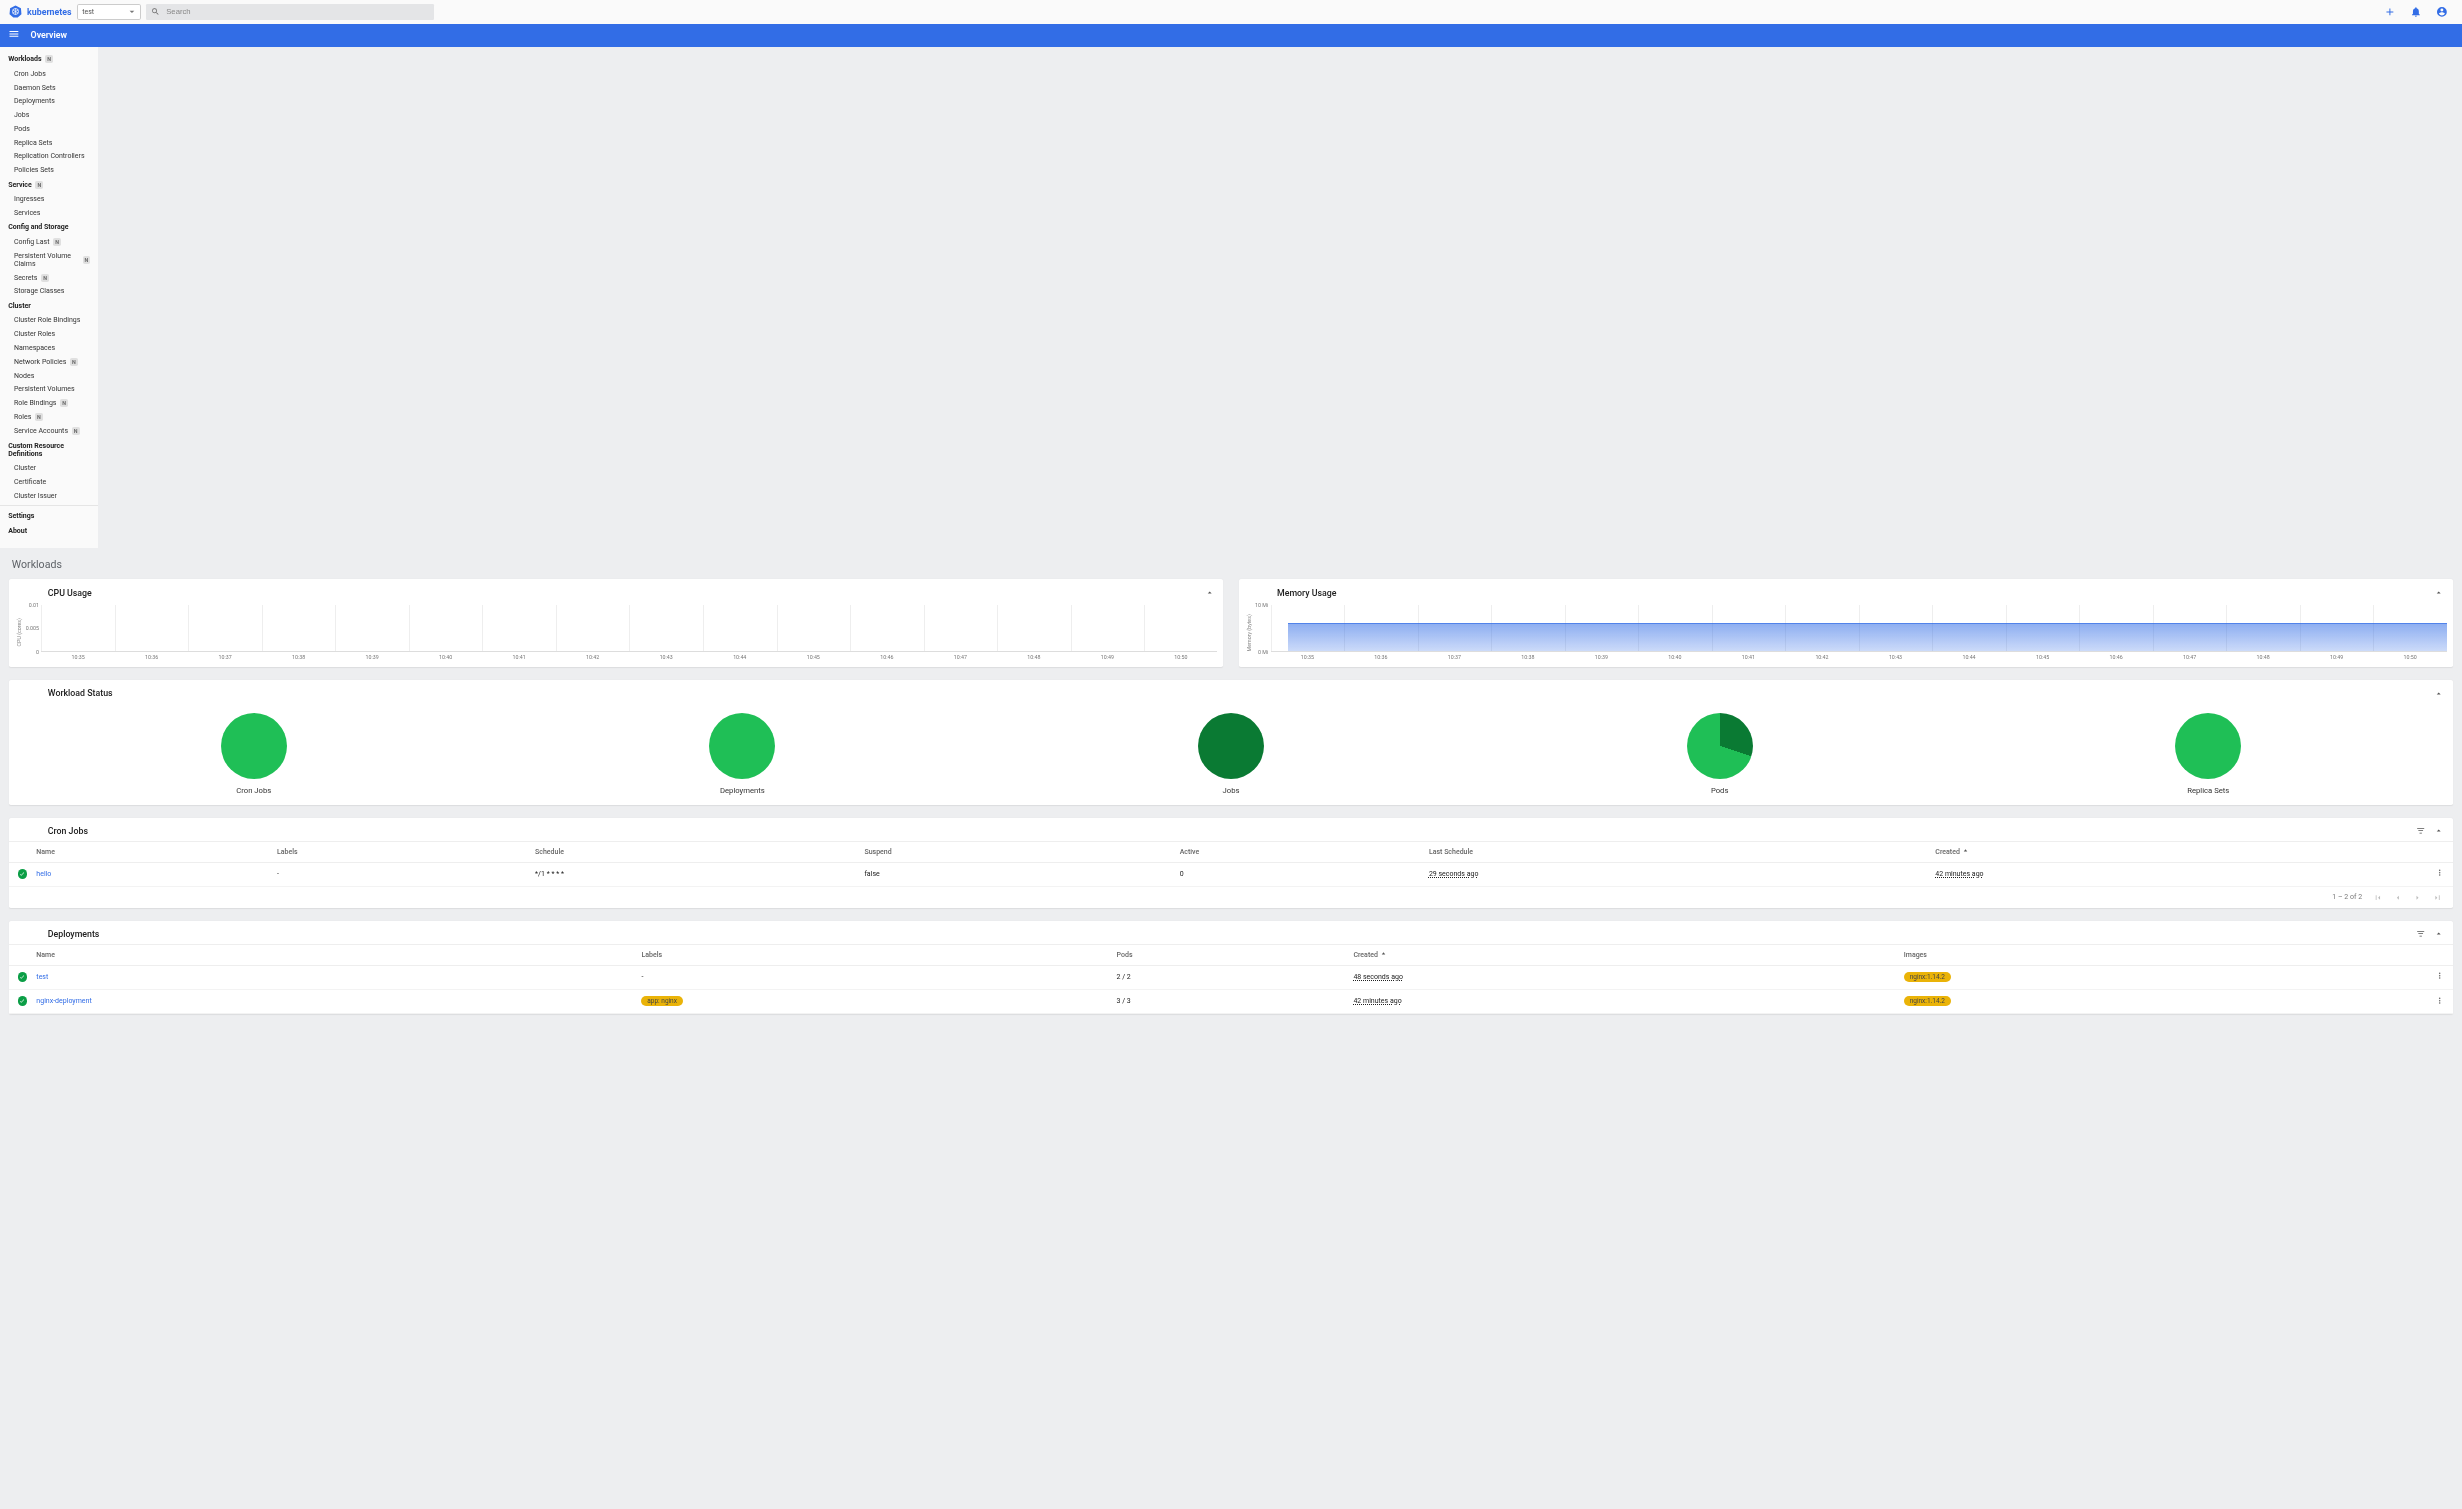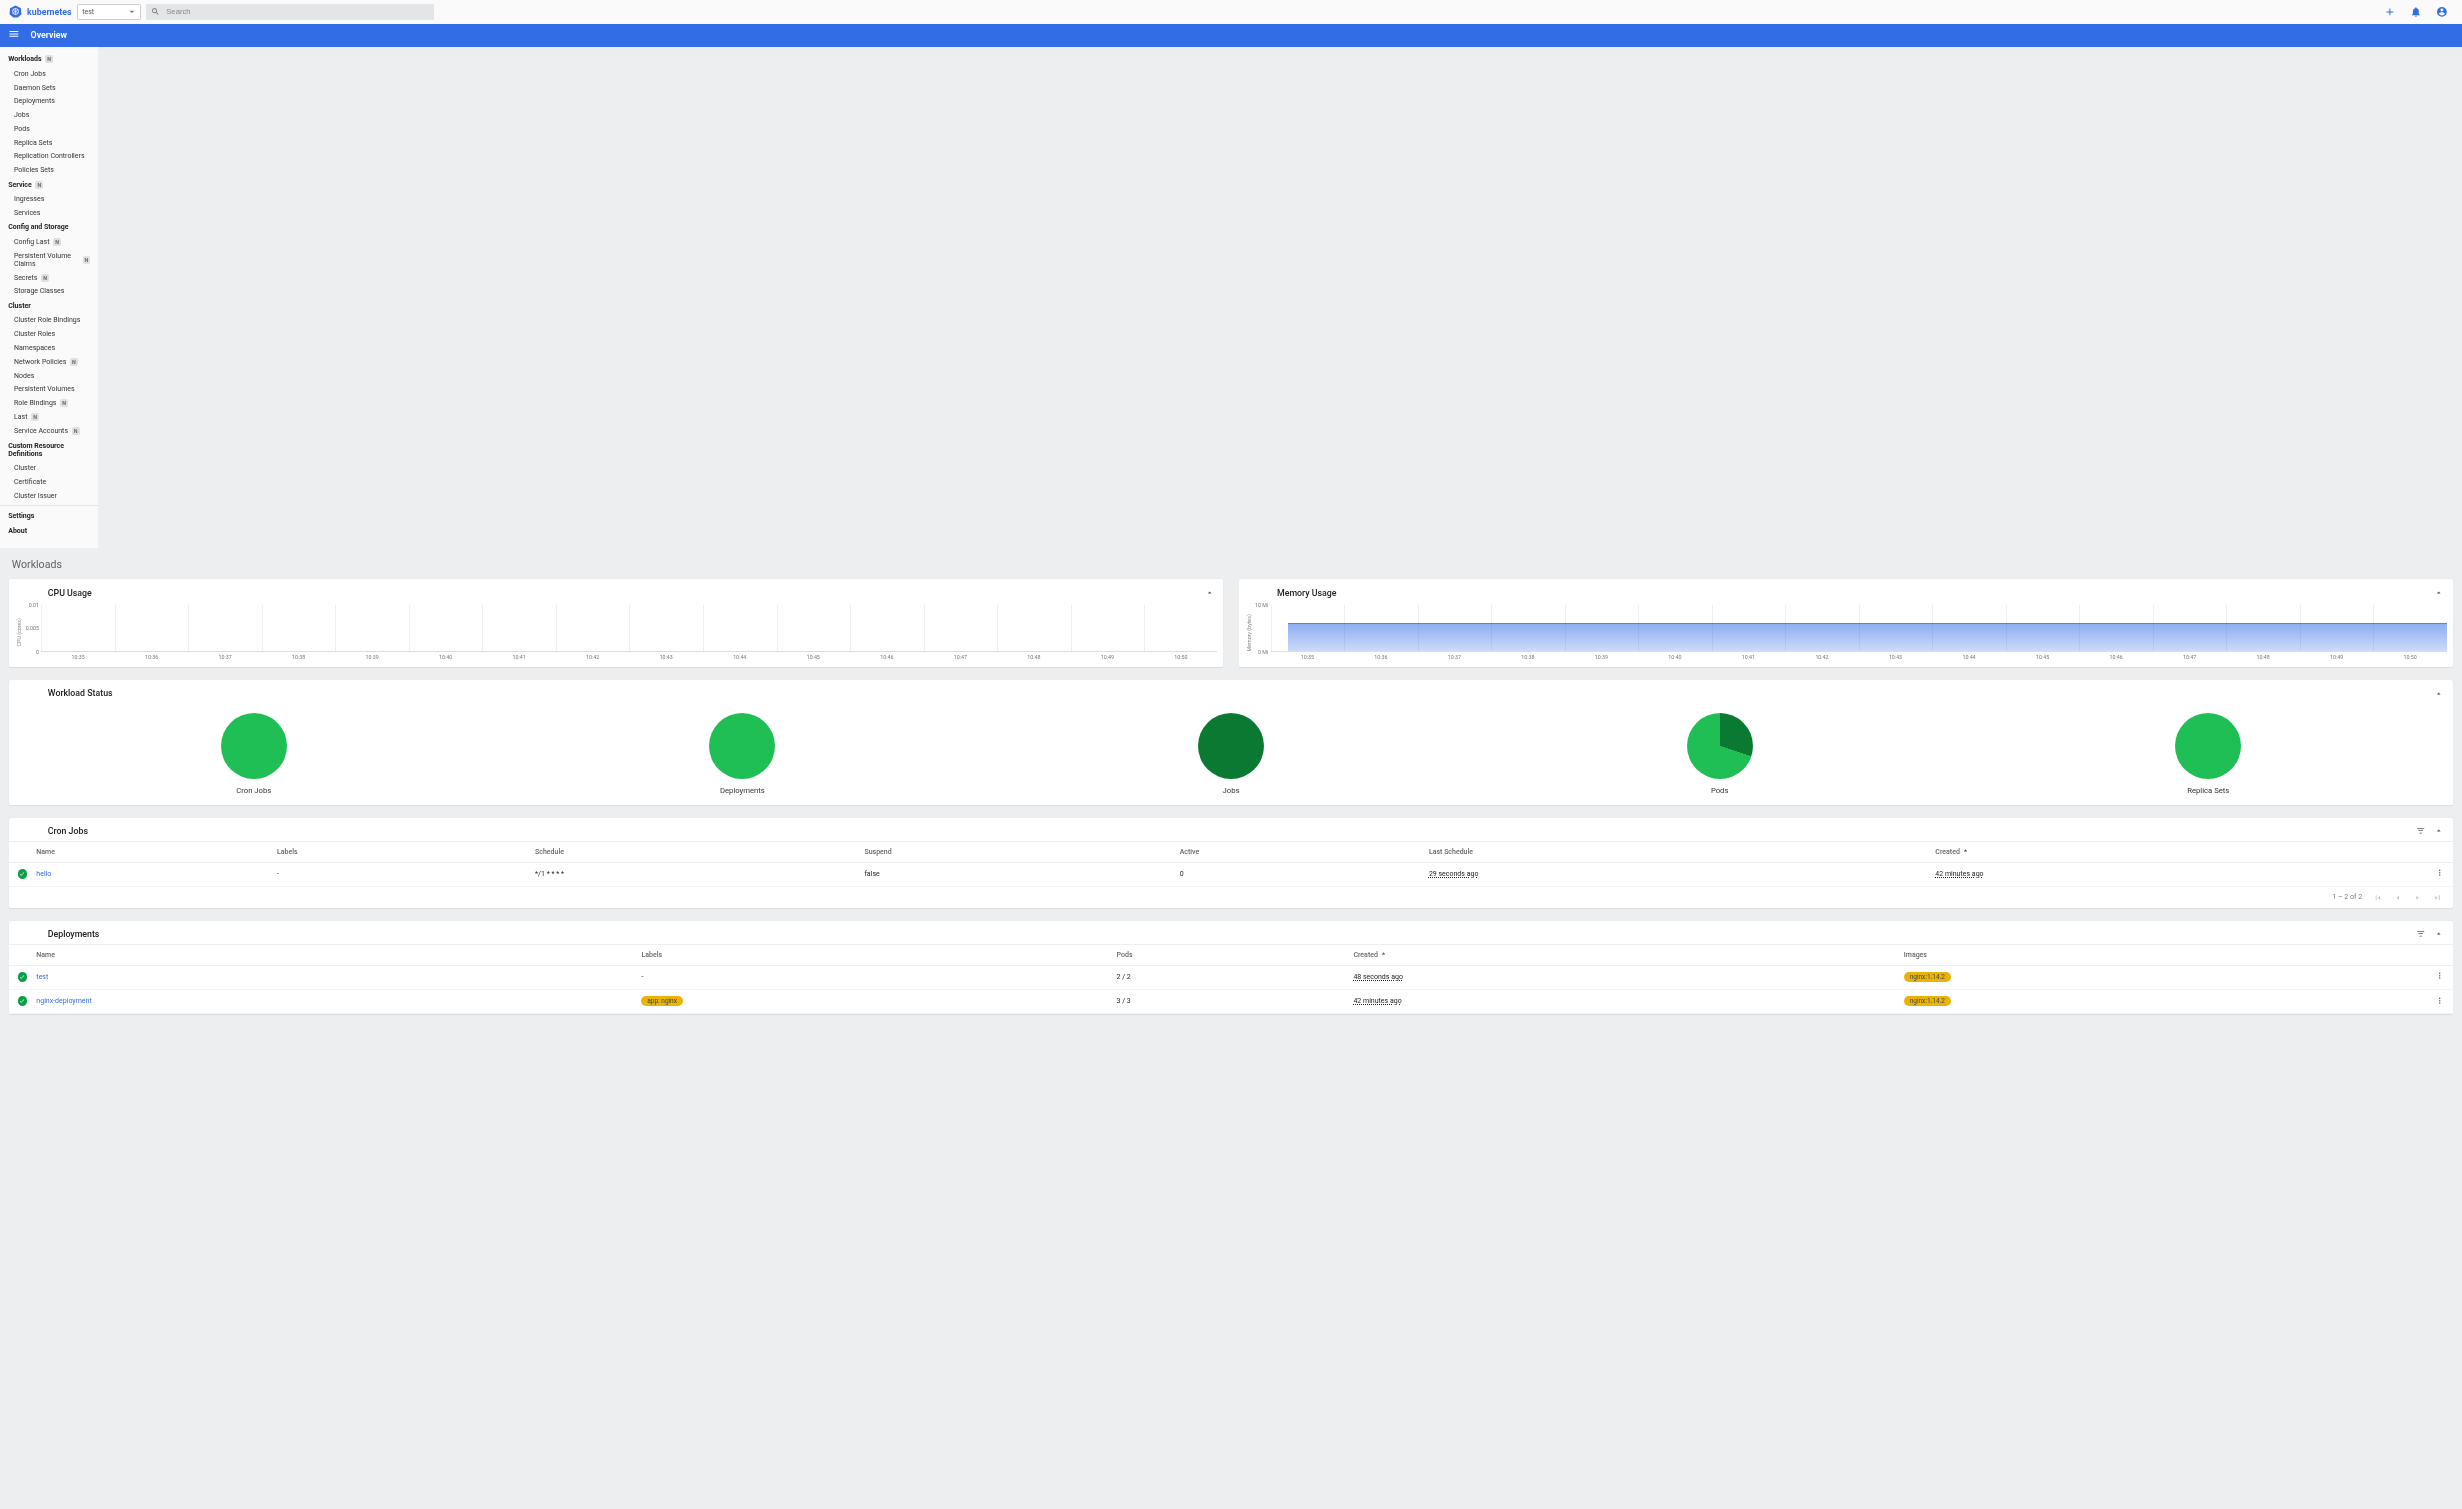--- a/index.html
+++ b/index.html
@@ -286,21 +286,21 @@
           <span>Nodes</span>
         </div>
         <div class="side-item">
           <span>Persistent Volumes</span>
         </div>
         <div class="side-item">
           <span>Role Bindings</span>
           <span class="ns-badge">N</span>
         </div>
         <div class="side-item">
-          <span>Last</span>
+          <span>Roles</span>
           <span class="ns-badge">N</span>
         </div>
         <div class="side-item">
           <span>Service Accounts</span>
           <span class="ns-badge">N</span>
         </div>
         <div class="side-cat">
           <span>Custom Resource Definitions</span>
         </div>
         <div class="side-item">

